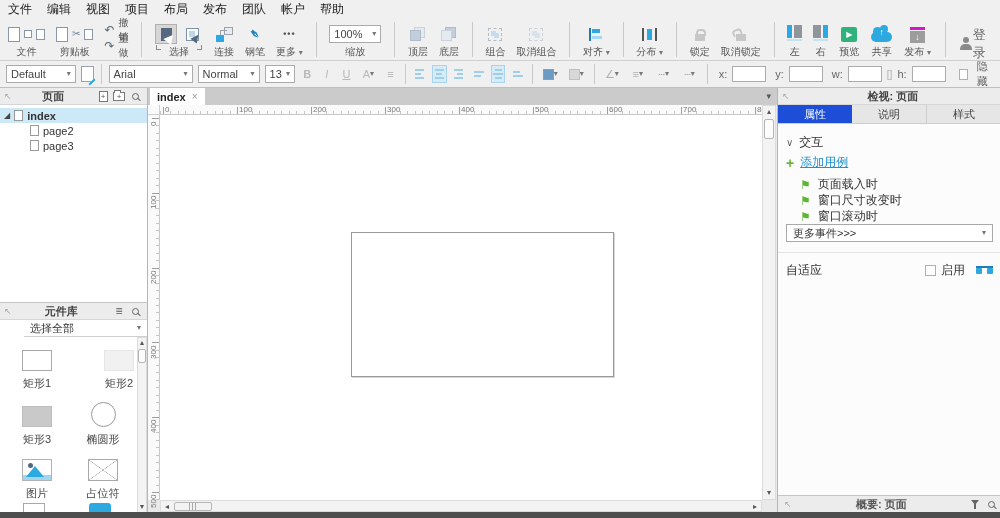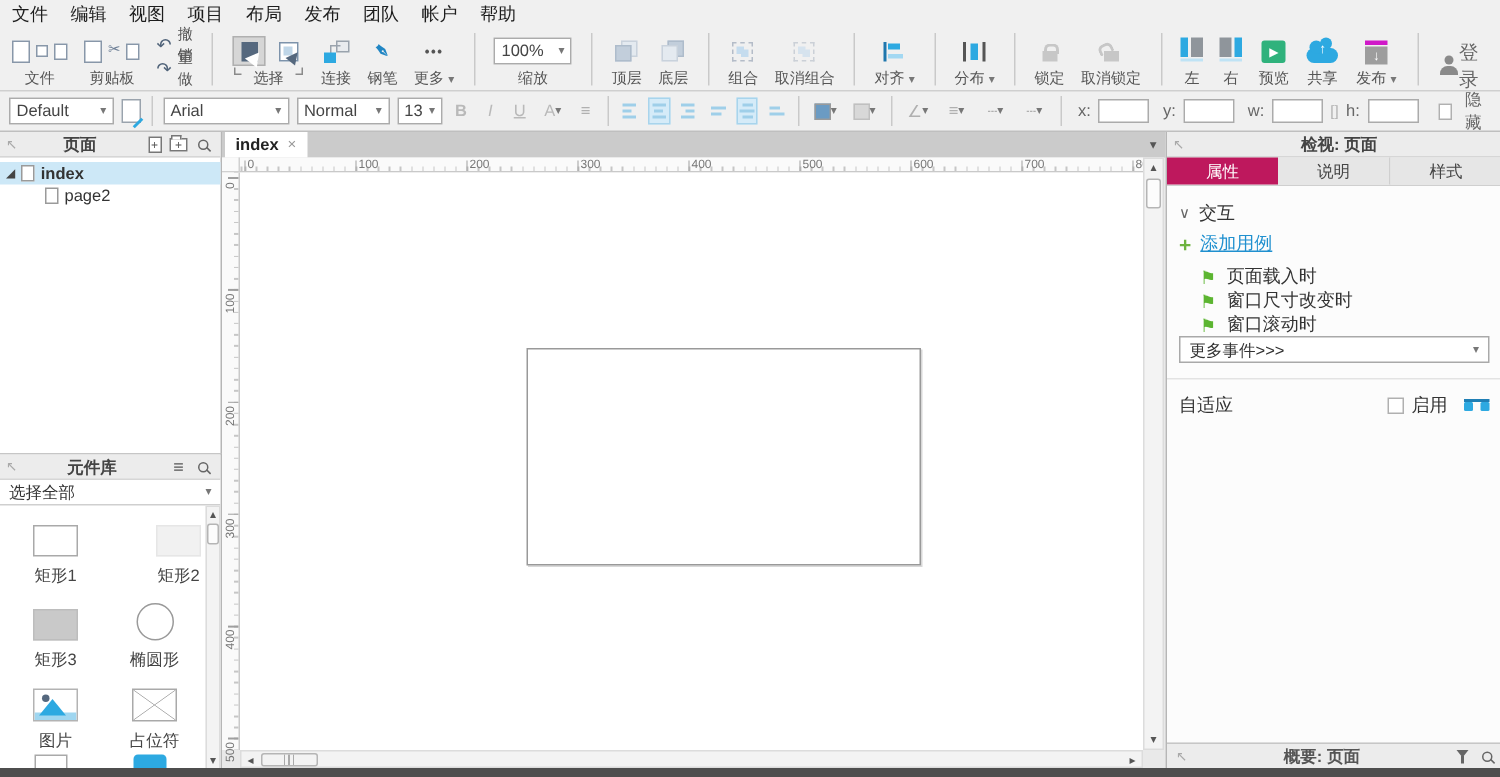--- a/index.html
+++ b/index.html
@@ -102,21 +102,21 @@
   .addfolder{width:12px;height:9px;border:1px solid #777;background:#fff;position:relative;font-size:8px;line-height:7px;text-align:center;color:#555;}
   .addfolder::before{content:'';position:absolute;left:0;top:-3px;width:5px;height:2px;border:1px solid #777;border-bottom:none;background:#fff;}
   .pages-panel{left:0;top:88px;width:148px;height:214px;background:#fff;border-right:1px solid #b6b6b6;}
   .tree-row{height:15px;display:flex;align-items:center;font-size:11px;color:#333;gap:4px;}
   .tree-row.sel{background:#cde8f7;}
   .tree-page{width:9px;height:11px;border:1px solid #9a9a9a;background:#fff;flex:none;}
   .tri{font-size:8px;color:#444;line-height:8px;}
 
   
   .widgets-panel{left:0;top:302px;width:148px;height:210px;background:#fff;border-right:1px solid #b6b6b6;border-top:1px solid #c6c6c6;overflow:hidden;}
-  .filter-row{height:17px;background:#fff;border-bottom:1px solid #cfcfcf;display:flex;align-items:center;padding:0 6px;font-size:11px;color:#333;}
+  .filter-row{height:17px;background:#fff;border-bottom:1px solid #cfcfcf;display:flex;align-items:center;padding:0 6px;font-size:11px;color:#333;margin-left:24px;}
   .wgrid{position:absolute;left:0;top:34px;width:138px;}
   .wcell{position:absolute;width:64px;text-align:center;}
   .wicon{height:28px;display:flex;align-items:flex-end;justify-content:center;}
   .wlabel{font-size:11px;color:#444;margin-top:5px;}
   .w-rect1{width:30px;height:21px;border:1px solid #a9a9a9;background:#fff;}
   .w-rect2{width:30px;height:21px;border:1px solid #e6e6e6;background:#f1f1f1;}
   .w-rect3{width:30px;height:21px;border:1px solid #bdbdbd;background:#c9c9c9;}
   .w-ellipse{width:25px;height:25px;border:1px solid #9a9a9a;border-radius:50%;background:#fff;}
   .w-image{width:30px;height:22px;border:1px solid #b3b3b3;background:#fff;position:relative;overflow:hidden;}
   .w-image::before{content:'';position:absolute;left:0;right:0;bottom:0;height:5px;background:#9fd6f0;}
@@ -149,21 +149,21 @@
     background-image:repeating-linear-gradient(to bottom,#9f9f9f 0 1px,transparent 1px 74.8px),repeating-linear-gradient(to bottom,#c6c6c6 0 1px,transparent 1px 7.48px);
     background-size:7px auto,3px auto;background-position:right 0 top 3px,right 0 top 3px;background-repeat:repeat-y,repeat-y;}
   .vruler span{position:absolute;left:1px;font-size:8px;color:#777;transform:rotate(-90deg);transform-origin:0 0;white-space:nowrap;}
   .viewport{position:absolute;left:12px;top:27px;width:602px;height:385px;background:#fff;overflow:hidden;}
   .widget-rect{position:absolute;left:191px;top:117px;width:263px;height:145px;background:#fff;border:1px solid #999;box-shadow:1px 1px 0 #d8d8d8;}
 
   
   .inspector{left:777px;top:88px;width:223px;height:424px;background:#fcfcfc;border-left:1px solid #b6b6b6;}
   .itabs{position:absolute;left:0;top:17px;width:223px;height:19px;display:flex;border-bottom:1px solid #cfcfcf;}
   .itab{flex:1;display:flex;align-items:center;justify-content:center;font-size:11px;background:#e6e6e6;color:#444;border-right:1px solid #cfcfcf;}
-  .itab.active{background:#be185d;color:#fff;border-right:none;}
+  .itab.active{background:#1d4ed8;color:#fff;border-right:none;}
   .ibody{position:absolute;left:0;top:36px;width:223px;height:371px;}
   .sec-head{position:absolute;left:8px;top:10px;display:flex;align-items:center;gap:6px;font-size:12px;color:#333;}
   .chev{color:#666;font-size:10px;}
   .addcase{position:absolute;left:8px;top:30px;display:flex;align-items:center;gap:6px;}
   .plus{color:#6db33f;font-weight:bold;font-size:14px;line-height:12px;}
   .case-link{color:#2090cf;text-decoration:underline;font-size:12px;}
   .event-row{position:absolute;left:22px;display:flex;align-items:center;gap:7px;font-size:12px;color:#333;}
   .flag{color:#5cb531;font-size:12px;line-height:12px;}
   .more-events{position:absolute;left:8px;top:100px;width:207px;height:18px;background:#fff;border:1px solid #a9a9a9;display:flex;align-items:center;padding:0 6px;font-size:11px;color:#333;}
   .idivider{position:absolute;left:0;top:128px;width:223px;border-top:1px solid #e3e3e3;}
@@ -537,20 +537,24 @@
     <div style="padding-top:3px;">
       <div class="tree-row sel" style="padding-left:4px;font-weight:bold;">
         <span class="tri">◢</span>
         <span class="tree-page"></span>
         <span>index</span>
       </div>
       <div class="tree-row" style="padding-left:30px;">
         <span class="tree-page"></span>
         <span>page2</span>
       </div>
+      <div class="tree-row" style="padding-left:30px;">
+        <span class="tree-page"></span>
+        <span>page3</span>
+      </div>
     </div>
   </div>
 
   <div class="abs widgets-panel">
     <div class="panel-header">
       <span class="collapse">↖</span>
       <span class="ph-title">元件库</span>
       <span class="hicon" style="color:#555;font-size:12px;">≡</span>
       <span class="hicon">
           <span class="mag"></span>

